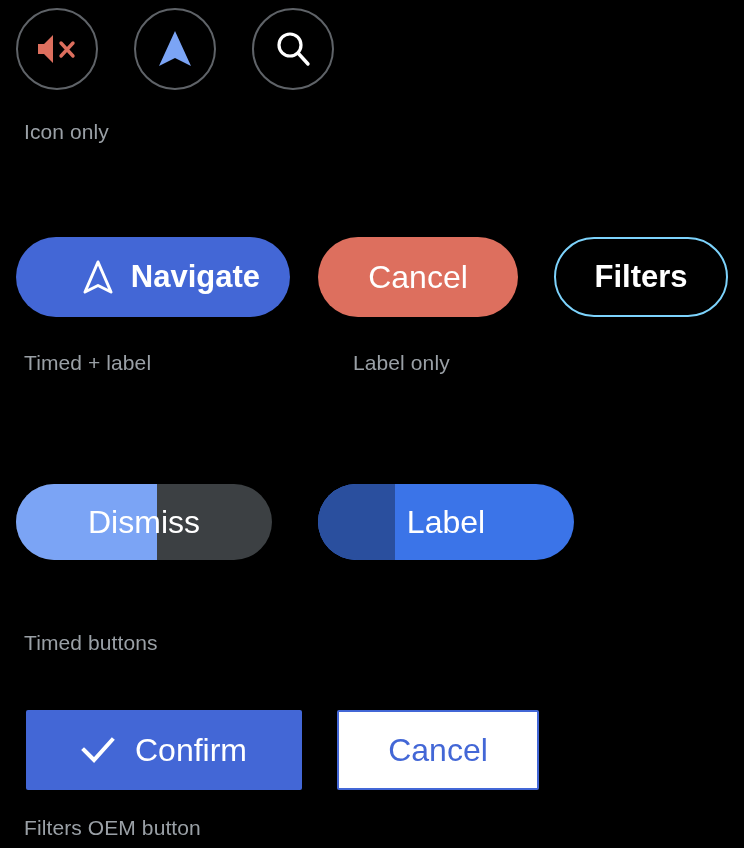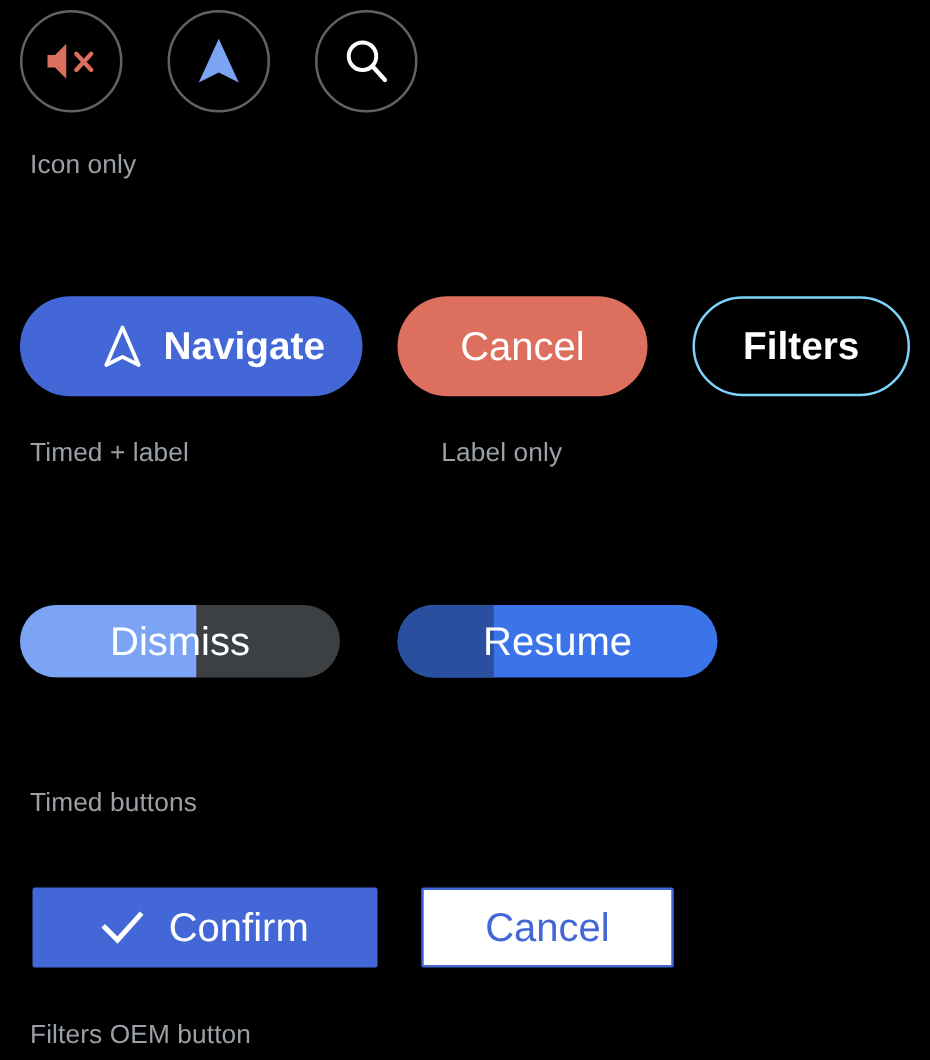--- a/index.html
+++ b/index.html
@@ -83,21 +83,21 @@
     width: 174px;
     background: #000000;
     border: 2px solid #7dd3fc;
     font-weight: 700;
     font-size: 31px;
   }
 
   
   .timed {
     position: absolute;
-    height: 58px;
+    height: 76px;
     width: 256px;
     border-radius: 40px;
     overflow: hidden;
     border: none;
     padding: 0;
   }
   #btn-dismiss { left: 16px;  top: 484px; background: #3c4043; }
   #btn-resume  { left: 318px; top: 484px; background: #3b74e8; }
 
   .timed-fill {
@@ -117,21 +117,21 @@
     font-family: "Liberation Sans", sans-serif;
     font-size: 32px;
     font-weight: 400;
     color: #ffffff;
     white-space: nowrap;
   }
 
   
   .oem {
     position: absolute;
-    height: 64px;
+    height: 80px;
     border-radius: 2px;
     display: flex;
     align-items: center;
     justify-content: center;
     gap: 20px;
     font-family: "Liberation Sans", sans-serif;
     font-size: 32px;
     font-weight: 400;
     white-space: nowrap;
     padding: 18px 24px;
@@ -216,21 +216,21 @@
 
 <div class="section-label" id="label-label-only">Label only</div>
 
 <button class="timed" id="btn-dismiss">
   <span class="timed-fill" style="width: 55%;"></span>
   <span class="timed-label">Dismiss</span>
 </button>
 
 <button class="timed" id="btn-resume">
   <span class="timed-fill" style="width: 30%;"></span>
-  <span class="timed-label">Resume</span>
+  <span class="timed-label">Label</span>
 </button>
 
 <div class="section-label" id="label-timed">Timed buttons</div>
 
 <button class="oem" id="btn-confirm">
   <span>
     <svg width="34" height="28" viewBox="0 0 34 28">
       <path d="M3 14 L13 24 L31 4" stroke="#ffffff" stroke-width="4" fill="none" stroke-linecap="square"></path>
     </svg>
   </span>

